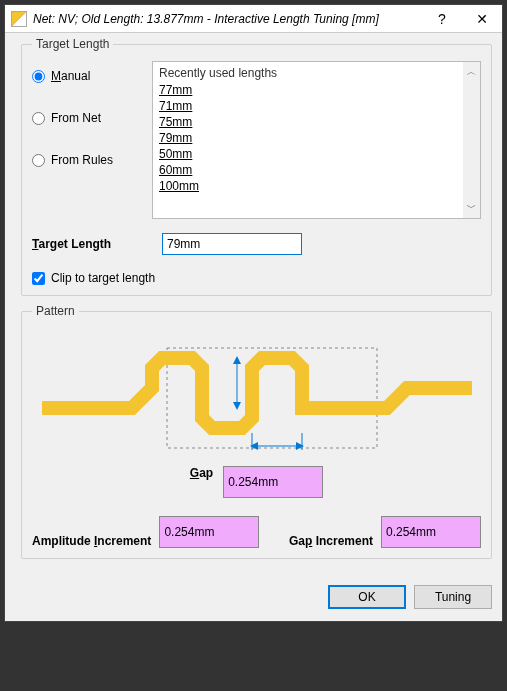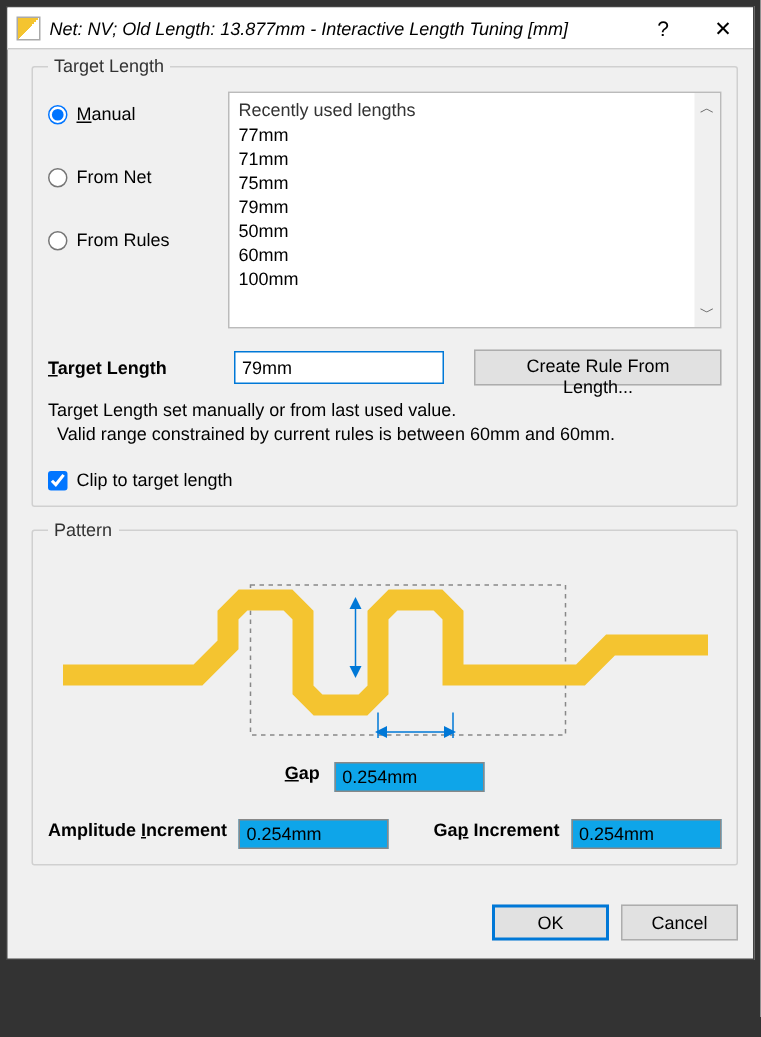--- a/index.html
+++ b/index.html
@@ -14,41 +14,41 @@
     legend { padding: 0 4px; color: #333; }
     .tl-top { display: flex; }
     .radios { display: flex; flex-direction: column; gap: 28px; padding-top: 8px; width: 120px; }
     .radio { display: flex; align-items: center; gap: 6px; }
     .radio input { margin: 0; }
     .radio label, .chk label { cursor: default; }
     .radio .u { text-decoration: underline; }
     .listbox { flex: 1; background: #fff; border: 1px solid #bbb; height: 158px; position: relative; overflow: hidden; }
     .listbox-inner { padding: 2px 0 2px 6px; }
     .lb-header { color: #333; padding: 2px 0; }
-    .lb-item { padding: 1px 0; }
+    .lb-item { padding: 1px 0; text-decoration: underline; }
     .scroll { position: absolute; right: 0; top: 0; width: 17px; height: 100%; background: #f0f0f0; display: flex; flex-direction: column; justify-content: space-between; align-items: center; }
     .scroll span { font-size: 10px; color: #606060; padding: 3px 0; }
     .tl-row { display: flex; align-items: center; gap: 10px; margin-top: 14px; }
     .tl-row .lbl { width: 120px; font-weight: bold; }
     .tl-row input[type=text] { width: 140px; height: 22px; border: 1px solid #0078d7; padding: 2px 4px; background: #fff; }
     .btn { background: #e1e1e1; border: 1px solid #adadad; padding: 3px 12px; height: 24px; }
     .hint { margin-top: 8px; line-height: 1.35; }
     .chk { margin-top: 16px; display: flex; align-items: center; gap: 6px; }
     .chk input { margin: 0; }
     .pattern-row1 { display: flex; align-items: center; gap: 8px; margin-bottom: 6px; }
     .pattern-row1 .lblS { width: 50px; text-align: right; font-weight: bold; }
     .pattern-row1 .lblS .u { text-decoration: underline; }
     select { width: 150px; height: 22px; background: #fff; border: 1px solid #aaa; padding: 1px 2px; }
     .ma-lbl { margin-left: auto; font-weight: bold; }
     .ma-inp { width: 90px; height: 20px; border: 1px solid #888; padding: 2px 4px; background: #fff; }
     .diagram { display: flex; justify-content: center; padding: 10px 0 4px 0; }
     .gap-row { display: flex; justify-content: center; align-items: flex-start; gap: 10px; margin-top: 4px; }
-    .gap-row input, .bottom-row input { width: 100px; height: 20px; border: 1px solid #888; padding: 2px 4px; background: #0ea5e9; }
+    .gap-row input, .bottom-row input { width: 100px; height: 32px; border: 1px solid #888; padding: 2px 4px; background: #f0abfc; }
     .gap-row .lbl { font-weight: bold; }
-    .bottom-row { display: flex; align-items: flex-start; gap: 8px; margin-top: 18px; }
+    .bottom-row { display: flex; align-items: flex-end; gap: 8px; margin-top: 18px; }
     .bottom-row .lbl { font-weight: bold; }
     .bottom-row .spacer { flex: 1; }
     .footer { display: flex; justify-content: flex-end; gap: 8px; padding: 8px 10px 12px 10px; }
     .footer .btn { width: 78px; }
     .footer .btn.primary { border: 2px solid #0078d7; background: #e1e1e1; }
     .u { text-decoration: underline; }
   </style>
 </head>
 <body>
 
@@ -96,27 +96,22 @@
             <span>︿</span>
             <span>﹀</span>
           </div>
         </div>
       </div>
 
       <div class="tl-row">
         <div class="lbl"><span class="u">T</span>arget Length</div>
         <input type="text" value="79mm" style="">
         <div style="flex:1"></div>
-        <button class="btn">Create Rule From Length...</button>
       </div>
 
-      <div class="hint">
-        <div>Target Length set manually or from last used value.</div>
-        <div style="padding-left:6px;">Valid range constrained by current rules is between 60mm and 60mm.</div>
-      </div>
 
       <div class="chk">
         <input type="checkbox" checked="" style="">
         <label>Clip to target length</label>
       </div>
     </fieldset>
 
     <fieldset>
       <legend>Pattern</legend>
 
@@ -146,15 +141,15 @@
         <input type="text" value="0.254mm" style="">
         <div class="spacer"></div>
         <div class="lbl">Ga<span class="u">p</span> Increment</div>
         <input type="text" value="0.254mm" style="">
       </div>
     </fieldset>
   </div>
 
   <div class="footer">
     <button class="btn primary">OK</button>
-    <button class="btn">Cancel</button>
+    <button class="btn">Tuning</button>
   </div>
 </div>
 
 </body></html>

